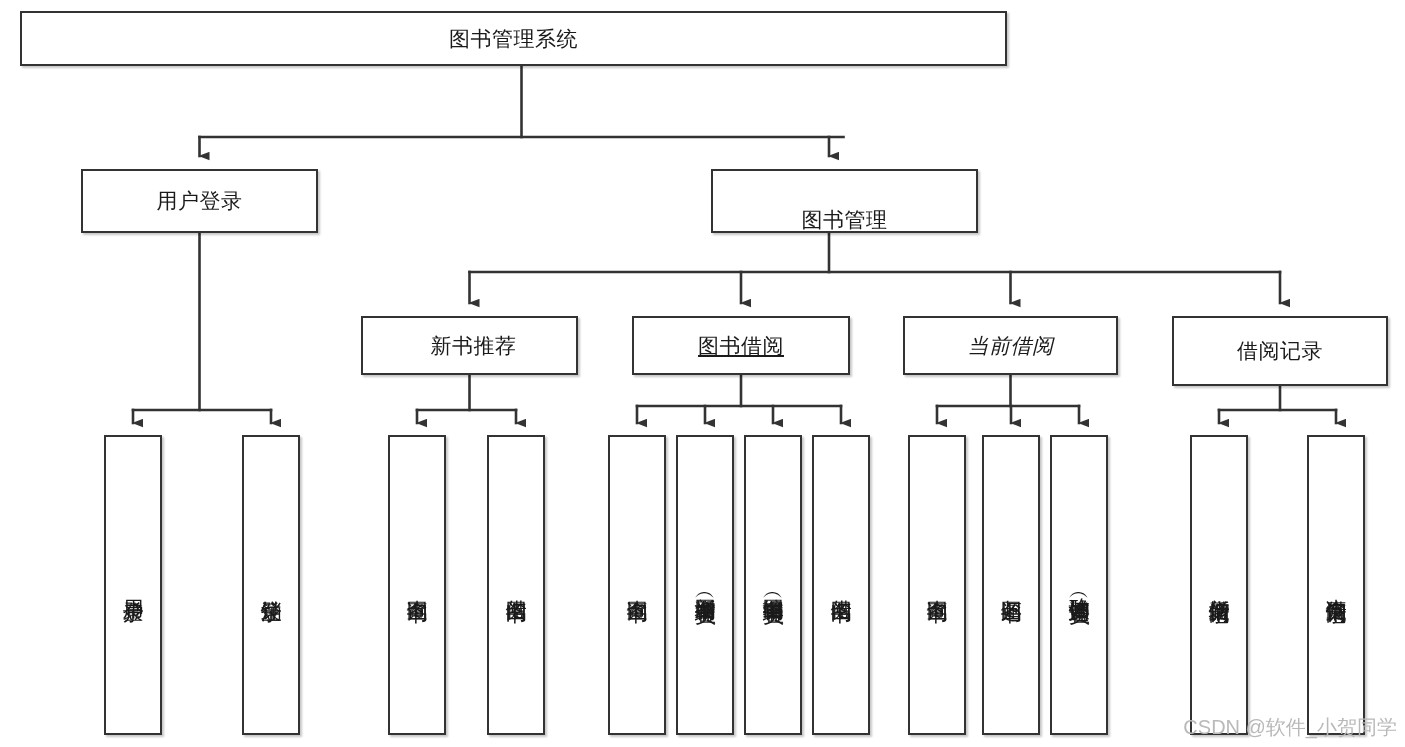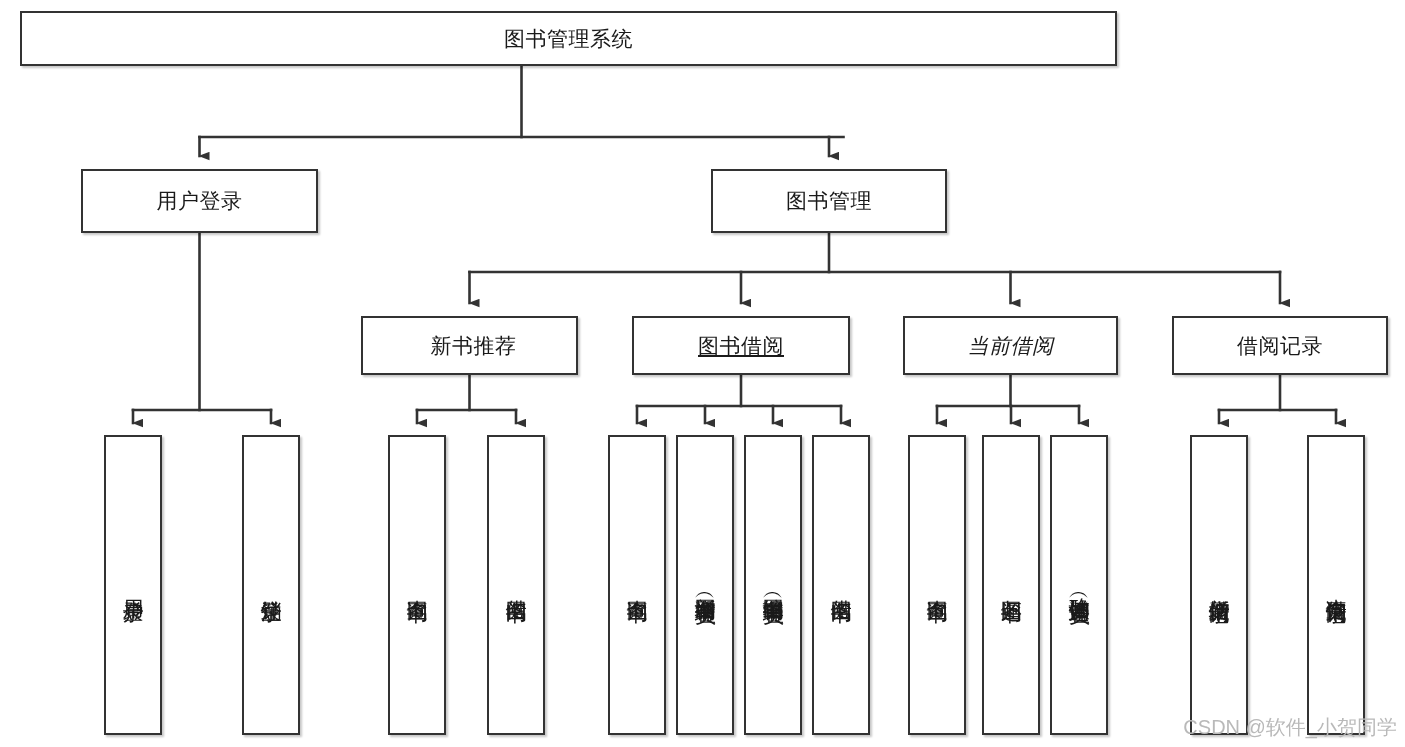--- a/index.html
+++ b/index.html
@@ -111,41 +111,41 @@
       <path d="M 1011,406 L 1011,423" marker-end="url(#arrowhead)"></path>
       <path d="M 1079,406 L 1079,423" marker-end="url(#arrowhead)"></path>
 
       <path d="M 1280,375 L 1280,410"></path>
       <path d="M 1219,410 L 1336,410"></path>
       <path d="M 1219,410 L 1219,423" marker-end="url(#arrowhead)"></path>
       <path d="M 1336,410 L 1336,423" marker-end="url(#arrowhead)"></path>
     </g>
   </svg>
 
-  <div class="node-box" style="left: 20px; top: 11px; width: 1097px; height: 55px; border-color: rgb(51, 51, 51); background: rgb(255, 255, 255);">
+  <div class="node-box" style="left: 20px; top: 11px; width: 987px; height: 55px; border-color: rgb(51, 51, 51); background: rgb(255, 255, 255);">
     <span class="node-label-h" style="color: rgb(26, 26, 26);">图书管理系统</span>
   </div>
 
   <div class="node-box" style="left: 81px; top: 169px; width: 237px; height: 64px; border-color: rgb(51, 51, 51); background: rgb(255, 255, 255);">
     <span class="node-label-h" style="color: rgb(26, 26, 26);">用户登录</span>
   </div>
-  <div class="node-box" style="left: 711px; top: 169px; width: 236px; height: 64px; border-color: rgb(51, 51, 51); background: rgb(255, 255, 255);">
+  <div class="node-box" style="left: 711px; top: 169px; width: 267px; height: 64px; border-color: rgb(51, 51, 51); background: rgb(255, 255, 255); align-items: flex-end;">
     <span class="node-label-h" style="color: rgb(26, 26, 26);">图书管理</span>
   </div>
 
   <div class="node-box" style="left: 361px; top: 316px; width: 217px; height: 59px; border-color: rgb(51, 51, 51); background: rgb(255, 255, 255); padding-left: 8px;">
     <span class="node-label-h" style="color: rgb(26, 26, 26);">新书推荐</span>
   </div>
   <div class="node-box" style="left: 632px; top: 316px; width: 218px; height: 59px; border-color: rgb(51, 51, 51); background: rgb(255, 255, 255);">
     <span class="node-label-h" style="color: rgb(26, 26, 26); text-decoration: underline;">图书借阅</span>
   </div>
   <div class="node-box" style="left: 903px; top: 316px; width: 215px; height: 59px; border-color: rgb(51, 51, 51); background: rgb(255, 255, 255); font-style: italic;">
     <span class="node-label-h" style="color: rgb(26, 26, 26);">当前借阅</span>
   </div>
-  <div class="node-box" style="left: 1172px; top: 316px; width: 216px; height: 59px; border-color: rgb(51, 51, 51); background: rgb(255, 255, 255);">
+  <div class="node-box" style="left: 1172px; top: 316px; width: 216px; height: 70px; border-color: rgb(51, 51, 51); background: rgb(255, 255, 255);">
     <span class="node-label-h" style="color: rgb(26, 26, 26);">借阅记录</span>
   </div>
 
   <div class="node-box" style="left: 104px; top: 435px; width: 58px; height: 300px; border-color: rgb(51, 51, 51); background: rgb(255, 255, 255);">
     <span class="node-label-v" style="color: rgb(26, 26, 26);">用户登录</span>
   </div>
   <div class="node-box" style="left: 242px; top: 435px; width: 58px; height: 300px; border-color: rgb(51, 51, 51); background: rgb(255, 255, 255);">
     <span class="node-label-v" style="color: rgb(26, 26, 26);">注销登录</span>
   </div>
   <div class="node-box" style="left: 388px; top: 435px; width: 58px; height: 300px; border-color: rgb(51, 51, 51); background: rgb(255, 255, 255);">

